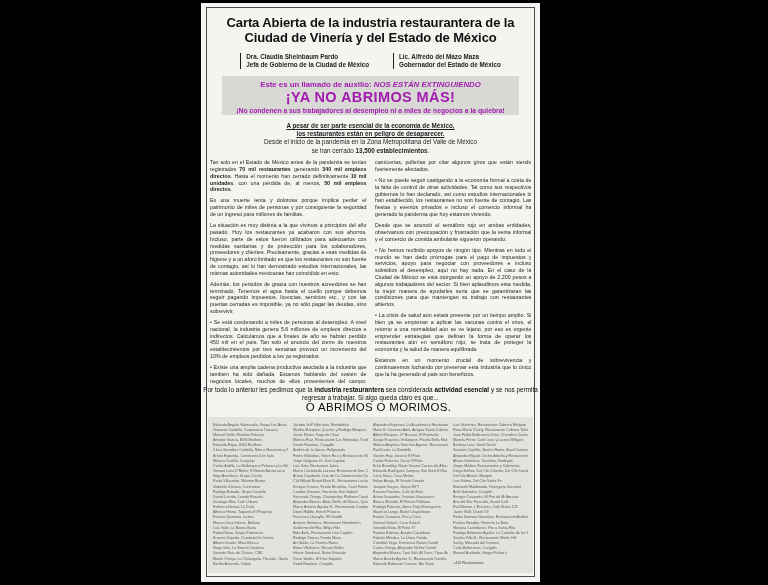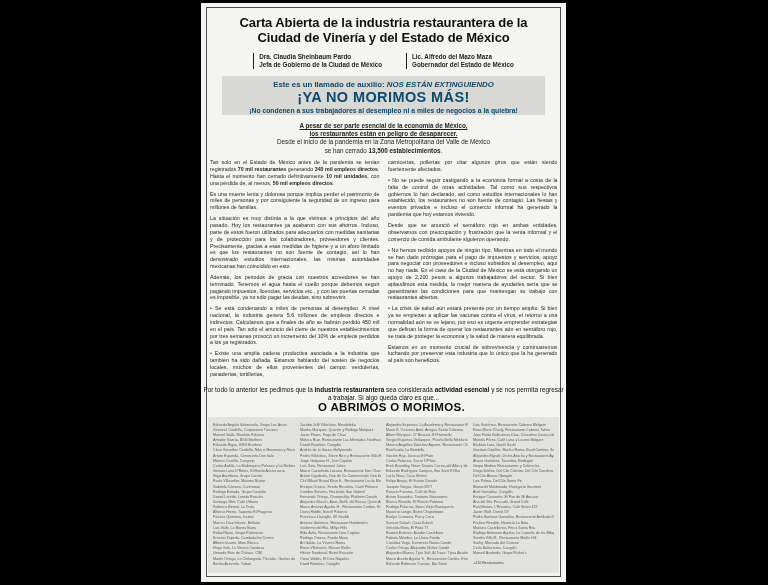--- a/index.html
+++ b/index.html
@@ -2,21 +2,21 @@
 <html><head>
 <meta charset="utf-8">
 <style>
   html,body { margin:0; padding:0; }
   body {
     width:768px; height:585px; background:#000;
     position:relative; overflow:hidden;
     font-family:"Liberation Sans", sans-serif;
   }
   .page {
-    position:absolute; left:201px; top:3px; width:365px; height:579px;
+    position:absolute; left:201px; top:3px; width:339px; height:579px;
     background:#f4f4f1; box-sizing:border-box;
   }
   .frame {
     position:absolute; left:5px; top:4px; right:5px; bottom:5px;
     border:1px solid #4c4c4c;
   }
   .title {
     position:absolute; top:12px; left:0; right:0;
     text-align:center; font-weight:bold; font-size:13px; line-height:15px;
     color:#101010; letter-spacing:-0.1px;
@@ -25,21 +25,21 @@
     position:absolute; top:50px; left:0; right:0;
     display:flex; justify-content:center; gap:24px;
   }
   .official {
     border-left:1.5px solid #1c1c1c; padding-left:5px;
     font-size:6.3px; line-height:8px; font-weight:bold; color:#1c1c1c;
     text-align:left;
   }
   .banner {
     position:absolute; top:73px; left:21px; right:21px; height:39px;
-    background:#d8d8d5; text-align:center; color:#0c4a6e; padding-top:4px;
+    background:#d8d8d5; text-align:center; color:#a21caf; padding-top:4px;
     box-sizing:border-box;
   }
   .banner-l1 { font-size:7.8px; font-weight:bold; line-height:9px; }
   .banner-l2 { font-size:14.5px; font-weight:bold; line-height:15px; margin-top:1px; letter-spacing:0.4px; }
   .banner-l3 { font-size:6.8px; font-weight:bold; line-height:8px; margin-top:2px; }
   .intro {
     position:absolute; top:119px; left:0; right:0;
     text-align:center; font-size:6.3px; line-height:8.2px; color:#1e1e1e;
   }
   .bu { font-weight:bold; text-decoration:underline; }
@@ -52,21 +52,21 @@
     width:200%; transform:scale(0.5); transform-origin:0 0;
     font-size:10.6px; line-height:13.6px; text-align:justify; color:#262626;
   }
   .col-inner p { margin:0 0 8.5px; }
   .closing {
     position:absolute; top:383px; left:0; right:0;
     text-align:center; font-size:6.4px; line-height:8px; color:#101010;
   }
   .slogan {
     position:absolute; top:398px; left:16px; right:0;
-    text-align:center; font-size:11.5px; font-weight:bold; color:#0c0c0c;
+    text-align:center; font-size:11.5px; font-weight:normal; color:#0c0c0c;
     letter-spacing:0.3px;
   }
   .sign-panel {
     position:absolute; top:414px; left:7px; right:7px; height:156px;
     background:#e2e2df; display:flex; gap:5px; padding:5px 5px;
     box-sizing:border-box;
   }
   .sign-col { flex:1; overflow:hidden; }
   .sign-col-inner {
     width:200%; transform:scale(0.5); transform-origin:0 0;
@@ -93,21 +93,21 @@
       <div>Jefa de Gobierno de la Ciudad de México</div>
     </div>
     <div class="official">
       <div>Lic. Alfredo del Mazo Maza</div>
       <div>Gobernador del Estado de México</div>
     </div>
   </div>
 
   <div class="banner">
     <div class="banner-l1"><span class="b">Este es un llamado de auxilio: </span><span class="b i">NOS ESTÁN EXTINGUIENDO</span></div>
-    <div class="banner-l2">¡YA NO MORIMOS MÁS!</div>
+    <div class="banner-l2">¡YA NO ABRIMOS MÁS!</div>
     <div class="banner-l3">¡No condenen a sus trabajadores al desempleo ni a miles de negocios a la quiebra!</div>
   </div>
 
   <div class="intro">
     <div class="bu">A pesar de ser parte esencial de la economía de México,</div>
     <div class="bu">los restaurantes están en peligro de desaparecer.</div>
     <div>Desde el inicio de la pandemia en la Zona Metropolitana del Valle de México</div>
     <div><span>se han cerrado </span><span class="b">13,500 establecimientos</span><span>.</span></div>
   </div>
 

